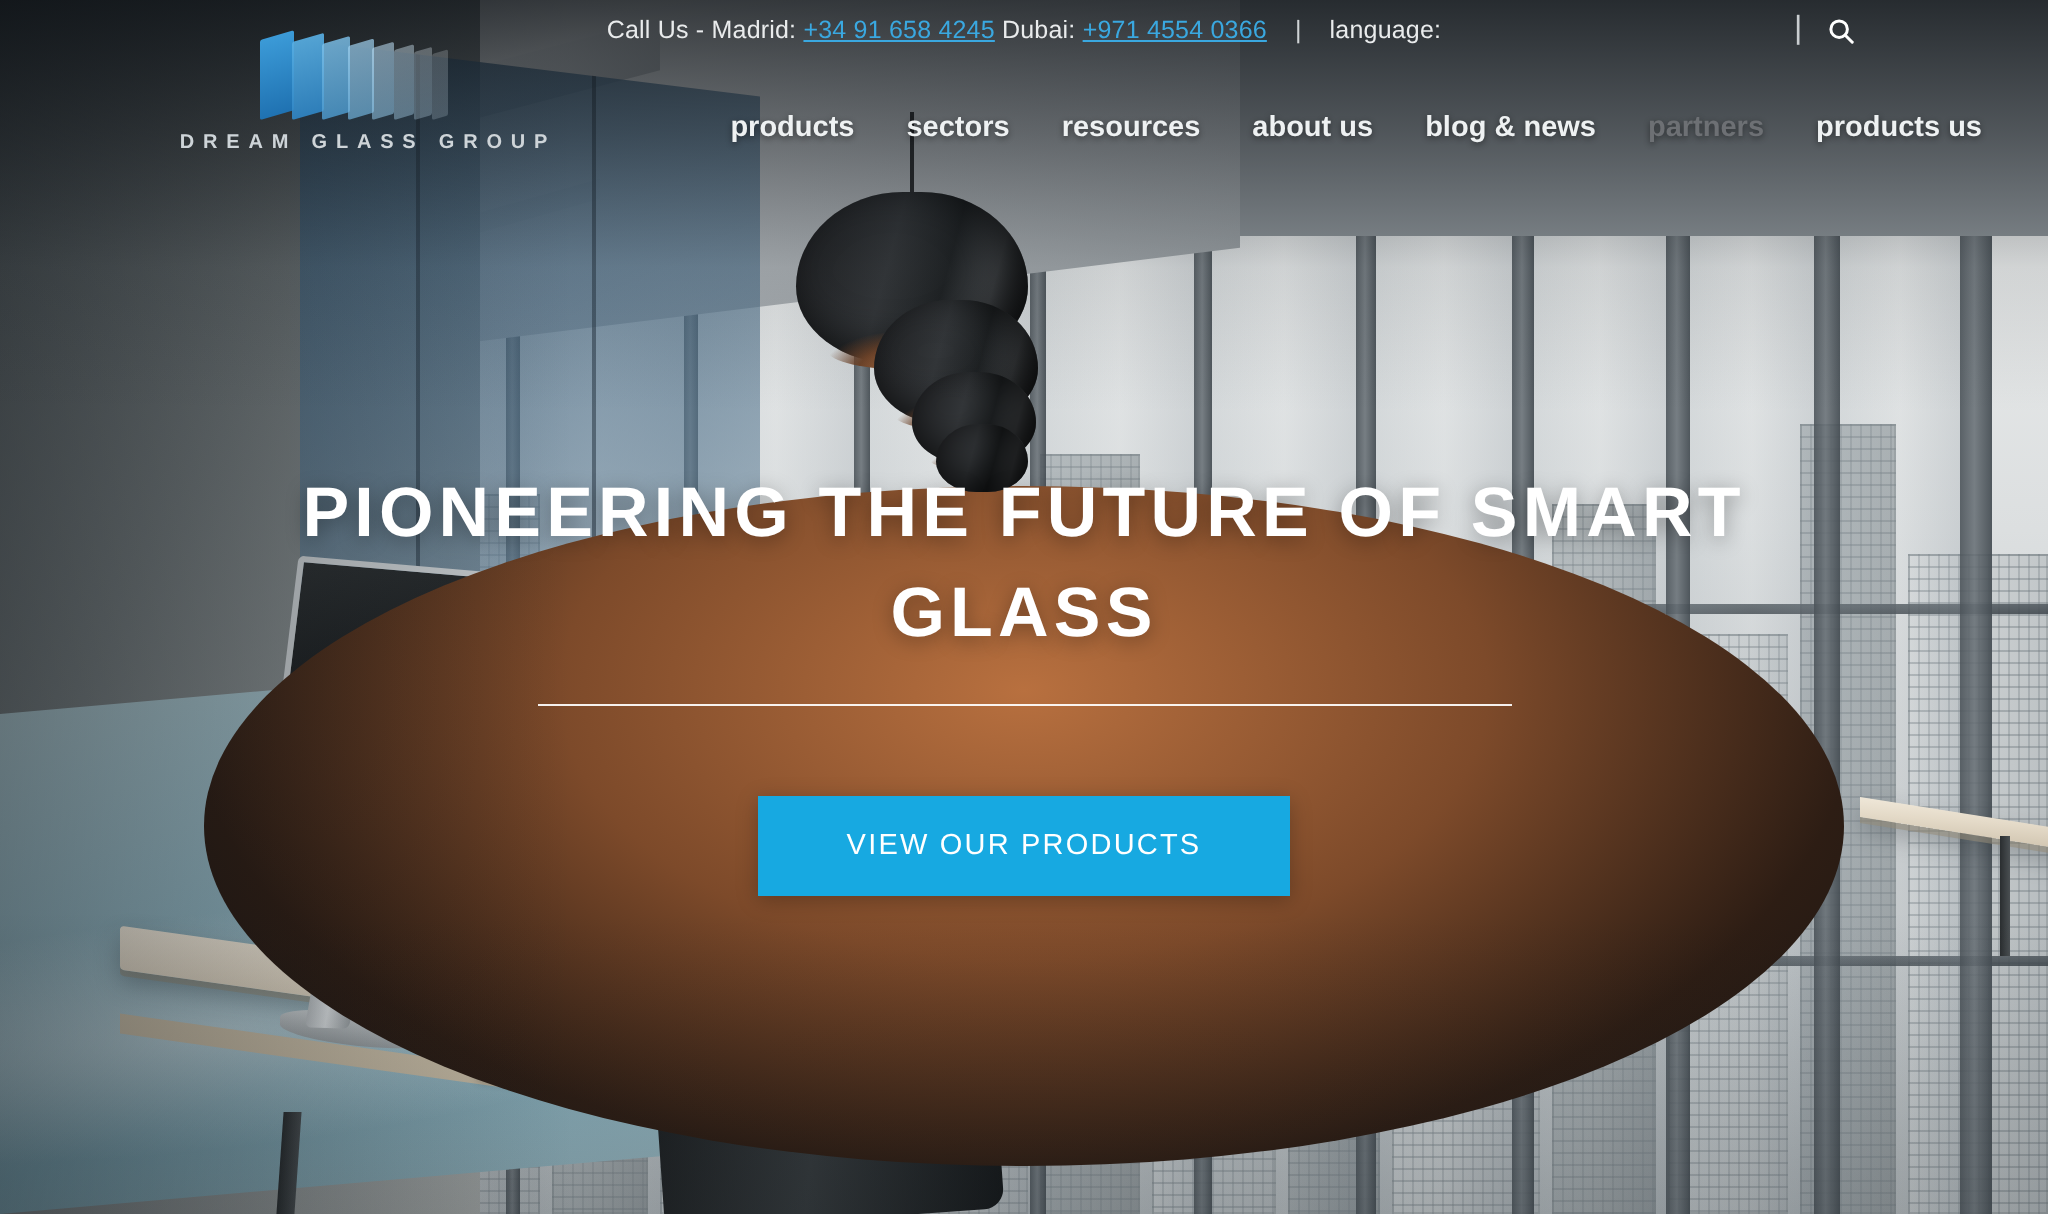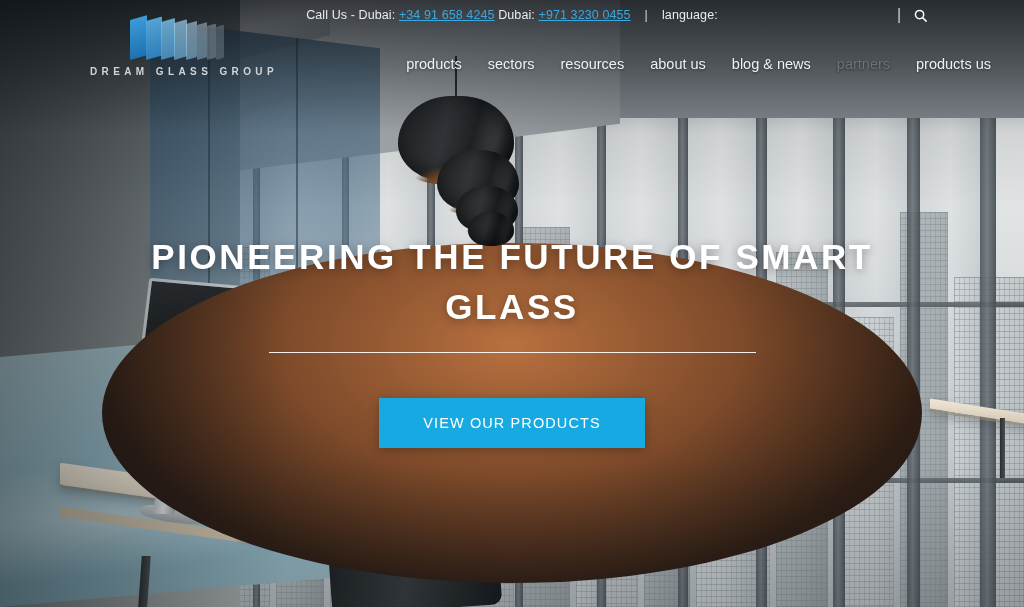--- a/index.html
+++ b/index.html
@@ -179,20 +179,21 @@
   }
 
   
   .nav {
     position:absolute; right:20px; top:52px; z-index:38;
     display:flex; align-items:center; gap:0; font-size:14.5px;
   }
   .nav a {
     color:#eef1f2; text-decoration:none; padding:4px 13px; white-space:nowrap;
     text-shadow:0 1px 3px rgba(0,0,0,.45);
+    font-weight:bold;
   }
   .nav a.dim { color:#6d7074; }
 
   
   .lang-wrap { position:absolute; left:812px; top:0; z-index:60; }
   .lang-panel {
     width:72px; background:#1b1b1d; padding:6px 0 9px 0;
     box-shadow:0 4px 14px rgba(0,0,0,.55);
   }
   .lang-row {
@@ -353,24 +354,24 @@
     </div>
     <div class="lamp" style="left:468px; top:212px; width:46px; height:34px;">
       <div class="shade"></div>
     </div>
 
     <div class="photo-tint"></div>
   </div>
 
   <div class="topbar">
     <div class="tb-group">
-      <span class="seg">Call Us - Dubai:</span>&nbsp;
+      <span class="seg">Call Us - Madrid:</span>&nbsp;
       <a class="phone" href="#">+34 91 658 4245</a>&nbsp;
       <span class="seg">Dubai:</span>&nbsp;
-      <a class="phone" href="#">+971 3230 0455</a>
+      <a class="phone" href="#">+971 4554 0366</a>
       <span class="pipe">|</span>
       <span class="langlabel">language:</span>
     </div>
   </div>
 
   <div style="position:absolute; left:897px; top:0; height:30px; display:flex; align-items:center; z-index:50;">
     <span class="search-pipe" style="margin:0 10px 0 0;">|</span>
     <span class="search-btn">
       <svg width="15" height="15" viewBox="0 0 24 24" fill="none" stroke="#ffffff" stroke-width="2.4" stroke-linecap="round">
           <circle cx="10.5" cy="10.5" r="6.6"></circle>

